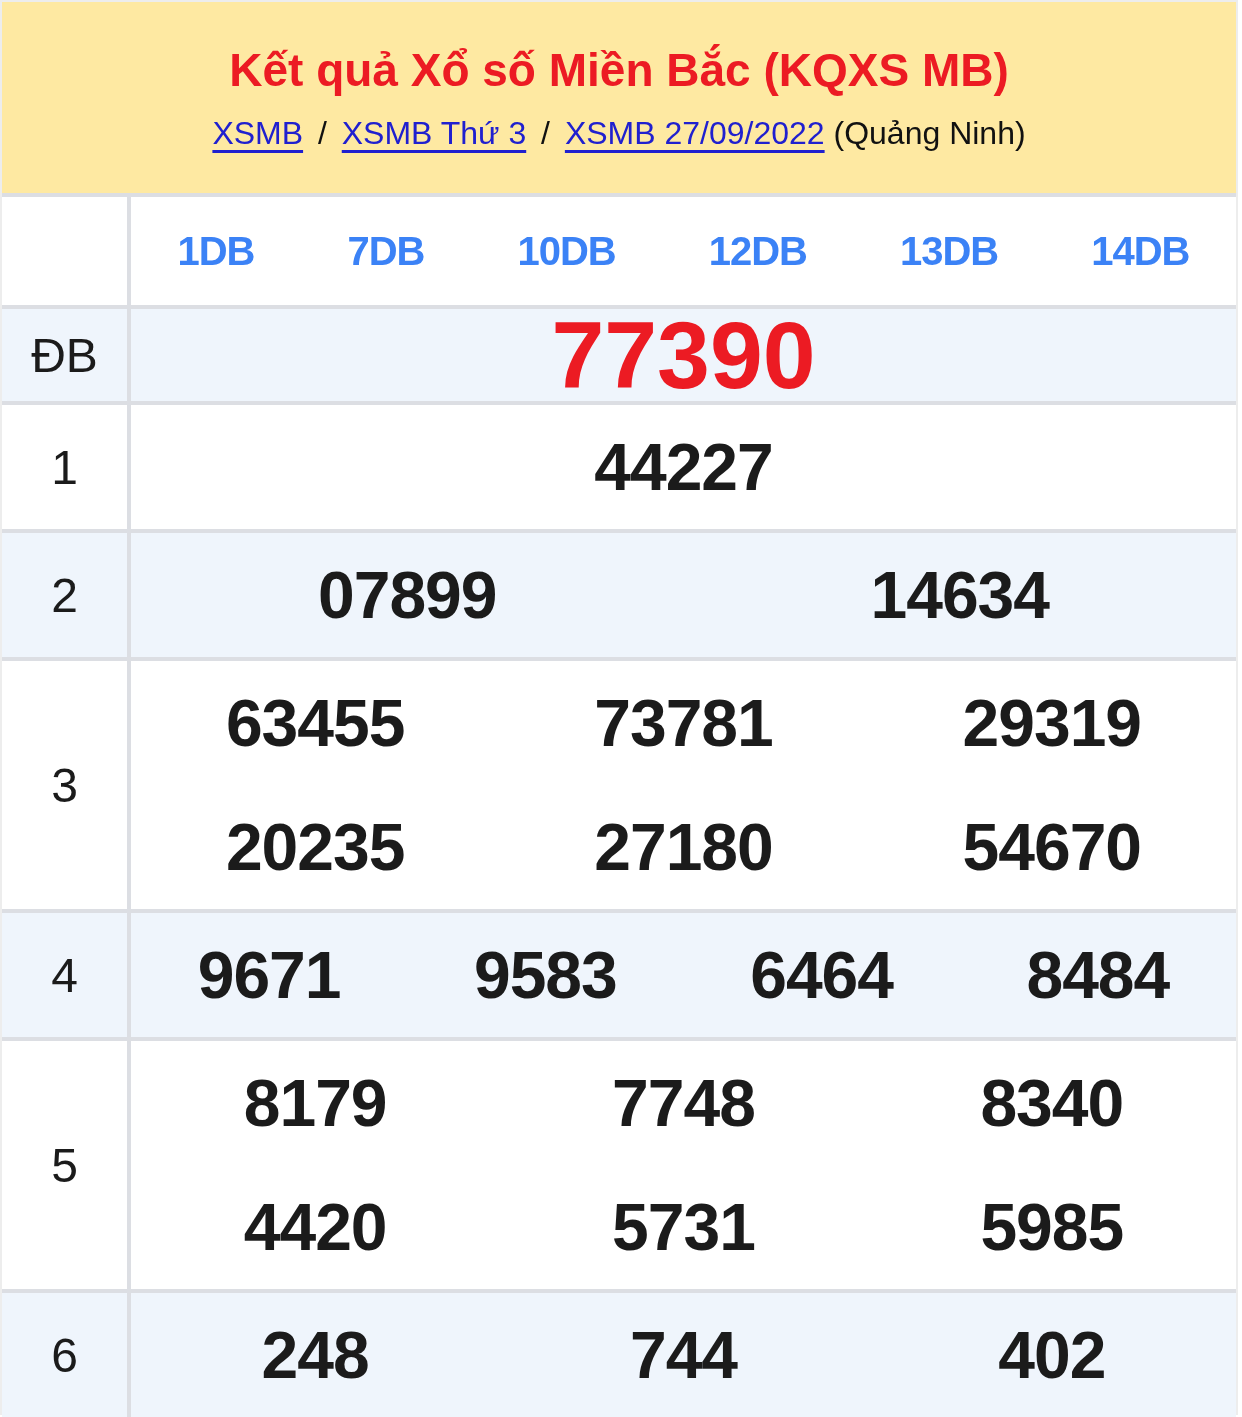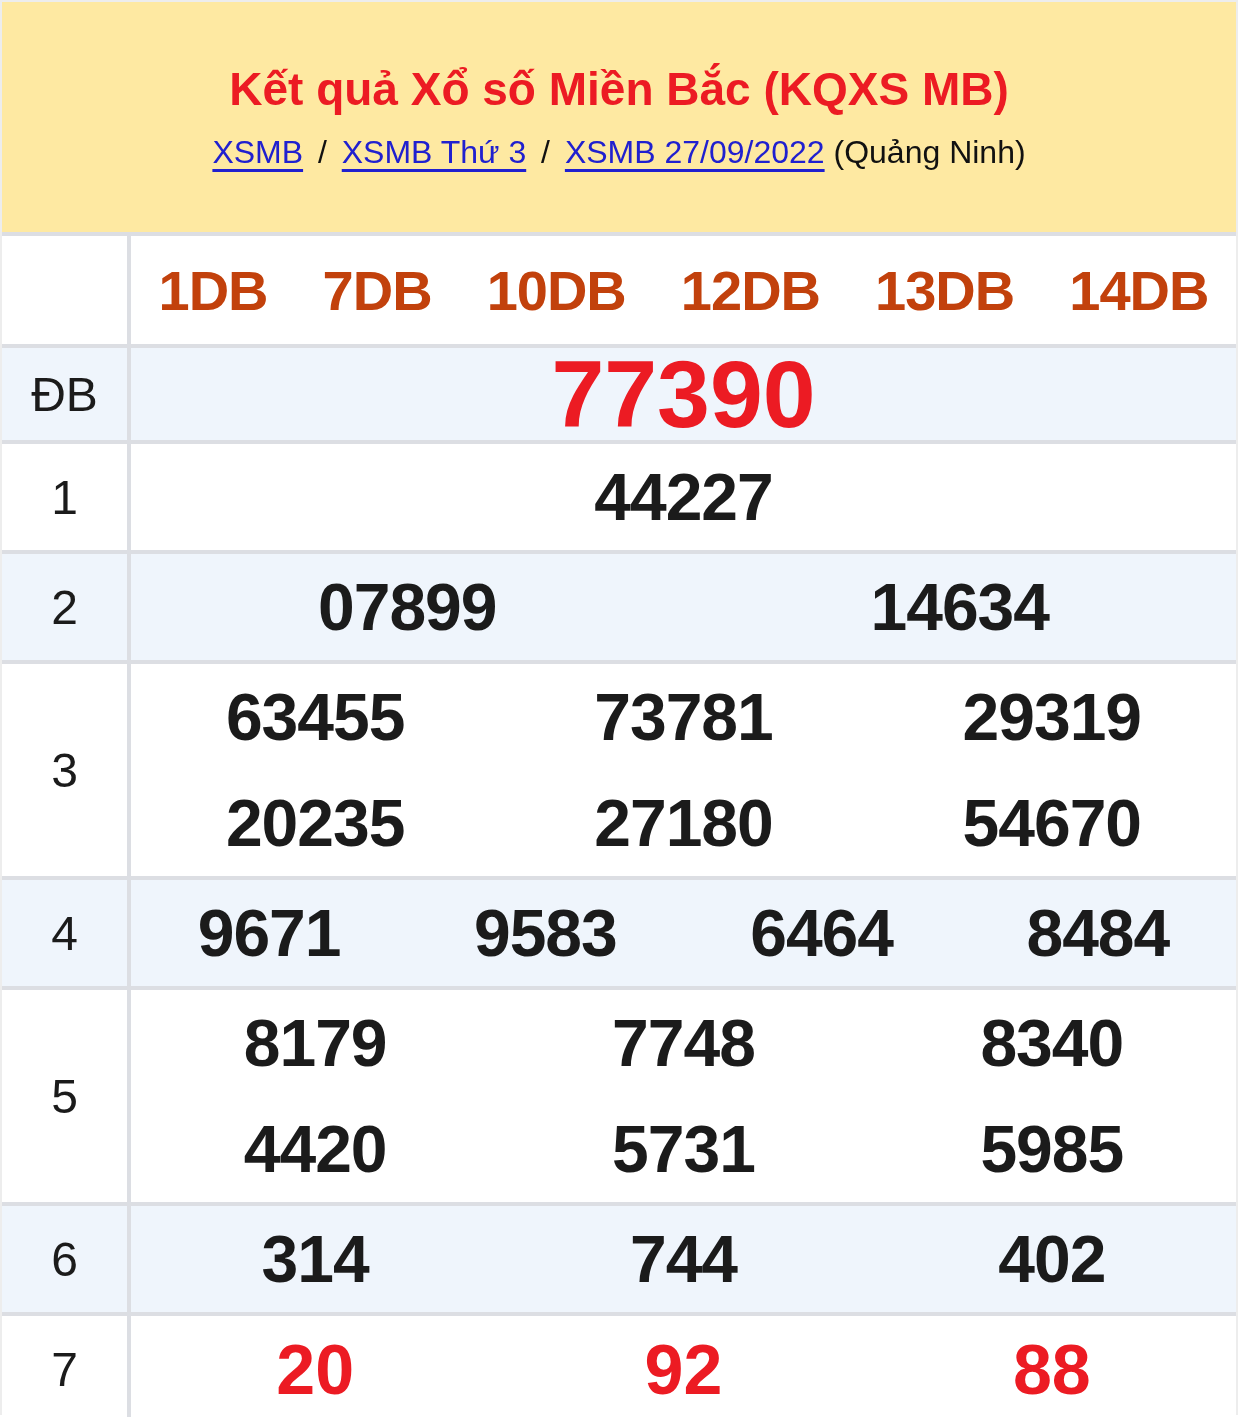--- a/index.html
+++ b/index.html
@@ -11,21 +11,21 @@
   }
   .page{
     width:1238px;height:1415px;
     border-left:2px solid #ededed;
     border-right:2px solid #ededed;
     border-top:2px solid #ededed;
     box-sizing:border-box;
   }
   
   .hdr{
-    height:230px;
+    height:191px;
     background:#FEE9A2;
     display:flex;flex-direction:column;
     align-items:center;justify-content:center;
     gap:24px;
   }
   .title{
     color:#EC1B23;
     font-size:46px;font-weight:bold;
     line-height:1;white-space:nowrap;
   }
@@ -48,26 +48,26 @@
   .cell{background:#ffffff;}
   .alt .cell{background:#EFF5FC;}
   .label-cell{
     display:flex;align-items:center;justify-content:center;
     font-size:48px;color:#1b1b1b;font-weight:400;
   }
   .content-cell{
     display:flex;flex-direction:column;justify-content:center;
   }
   .line{
-    height:106px;
+    height:124px;
     display:flex;align-items:center;justify-content:space-around;
   }
   .tabs-line{height:108px;}
   .tab{
-    color:#c2410c;font-size:56px;font-weight:bold;
+    color:#3b82f6;font-size:40px;font-weight:bold;
     letter-spacing:-1px;text-decoration:none;cursor:pointer;
   }
   .num{
     color:#1b1b1b;font-size:66px;font-weight:bold;
     letter-spacing:-1px;line-height:1;
   }
   .row-special .line{height:92px;}
   .row-special .num{color:#EC1B23;font-size:95px;letter-spacing:0;}
   .row-red .line{height:107px;}
   .row-red .num{color:#EC1B23;font-size:70px;letter-spacing:0;}
@@ -139,21 +139,21 @@
             <span class="num">8340</span>
           </div>
           <div class="line">
             <span class="num">4420</span>
             <span class="num">5731</span>
             <span class="num">5985</span>
           </div>
         </div></div>
       <div class="alt " style="display: contents;"><div class="cell label-cell">6</div><div class="cell content-cell">
           <div class="line">
-            <span class="num">314</span>
+            <span class="num">248</span>
             <span class="num">744</span>
             <span class="num">402</span>
           </div>
         </div></div>
       <div class="row-red" style="display: contents;"><div class="cell label-cell">7</div><div class="cell content-cell">
           <div class="line">
             <span class="num">20</span>
             <span class="num">92</span>
             <span class="num">88</span>
           </div>

